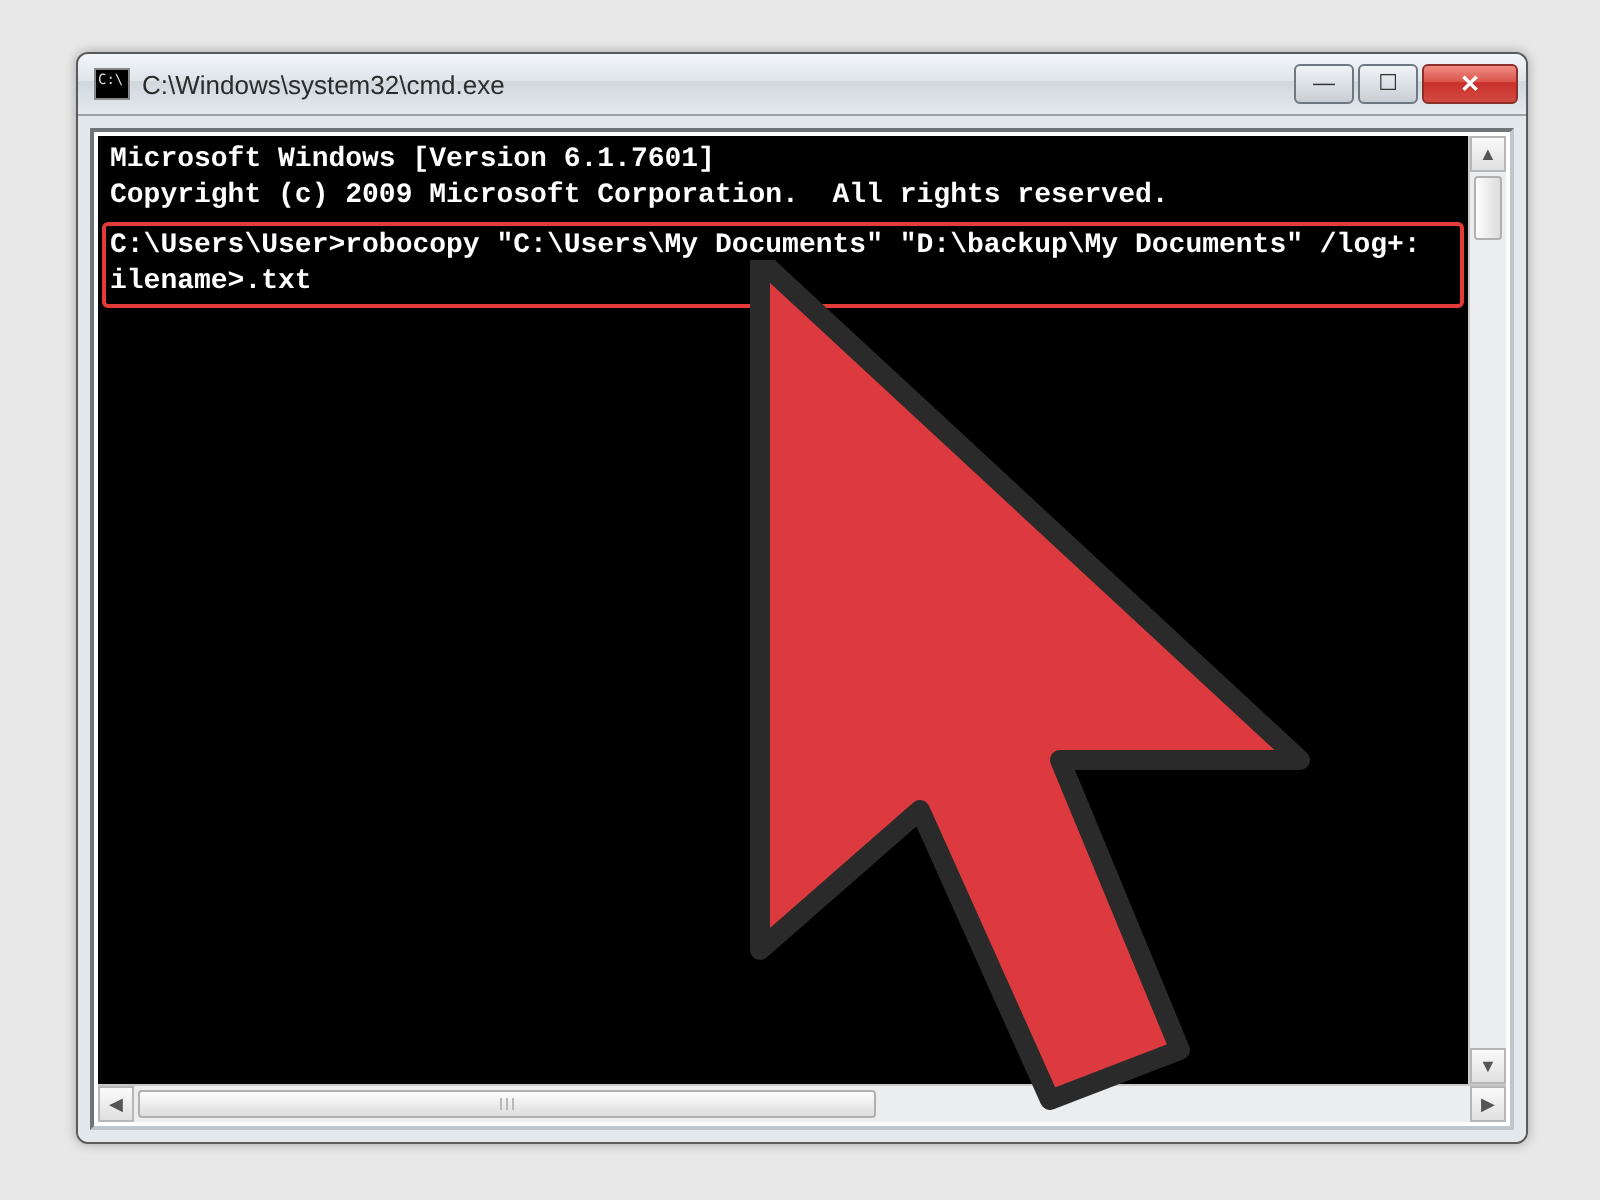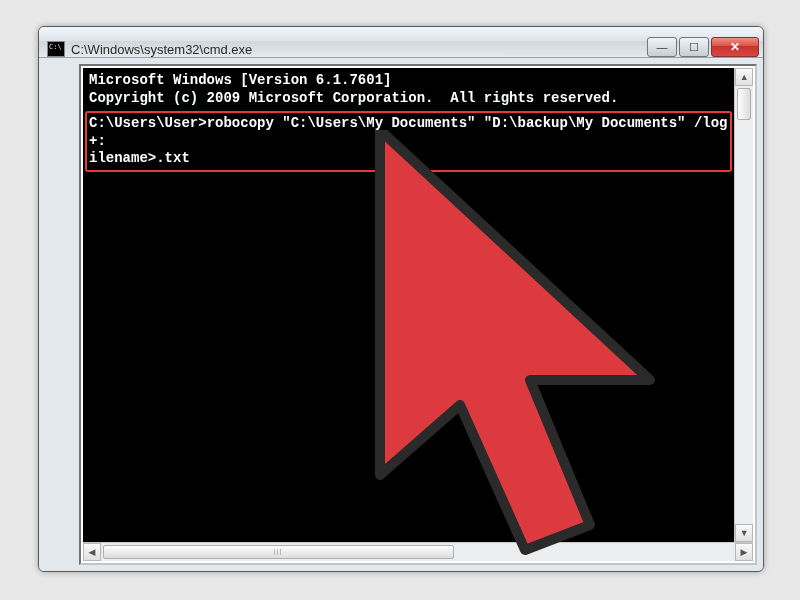--- a/index.html
+++ b/index.html
@@ -29,21 +29,21 @@
     box-shadow: 0 0 6px rgba(0,0,0,0.3);
     display: flex;
     flex-direction: column;
     overflow: hidden;
   }
   .titlebar {
     height: 30px;
     background: linear-gradient(to bottom, #f4f7fa 0%, #dde4ea 45%, #cfd7dd 46%, #e4eaef 100%);
     border-bottom: 1px solid #9aa0a5;
     display: flex;
-    align-items: flex-end;
+    align-items: center;
     padding: 0 4px 0 8px;
     position: relative;
   }
   .titlebar .icon {
     width: 16px;
     height: 14px;
     background: #000;
     border: 1px solid #888;
     position: relative;
     margin-right: 6px;
@@ -107,21 +107,20 @@
   }
   .console-wrap {
     flex: 1 1 auto;
     position: relative;
     border: 2px inset #bfc6cb;
     background: #fff;
     padding: 2px;
     display: flex;
     flex-direction: column;
     overflow: hidden;
-    margin-left: 34px;
   }
   .console {
     flex: 1 1 auto;
     background: #000;
     color: #fff;
     font-family: "Courier New", "Consolas", monospace;
     font-size: 14px;
     font-weight: bold;
     line-height: 1.25;
     padding: 4px 6px;

